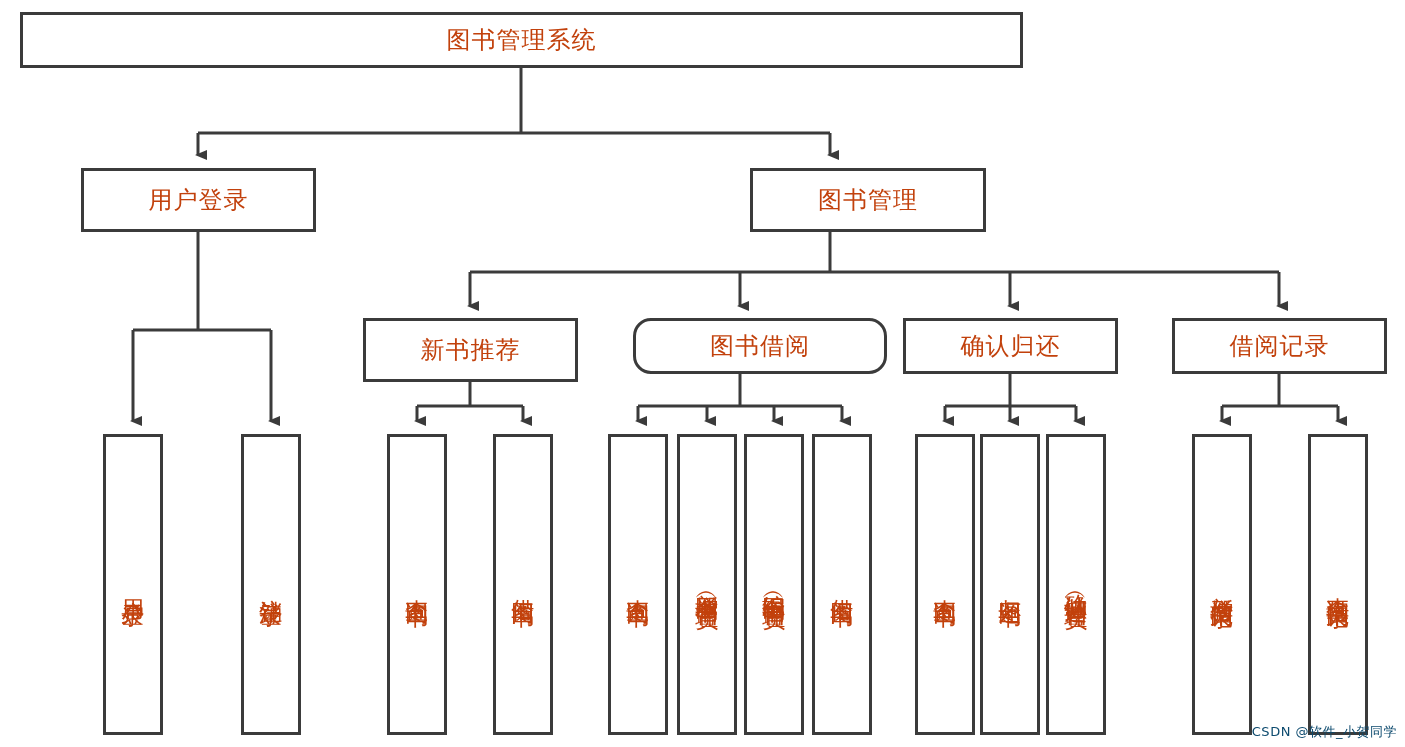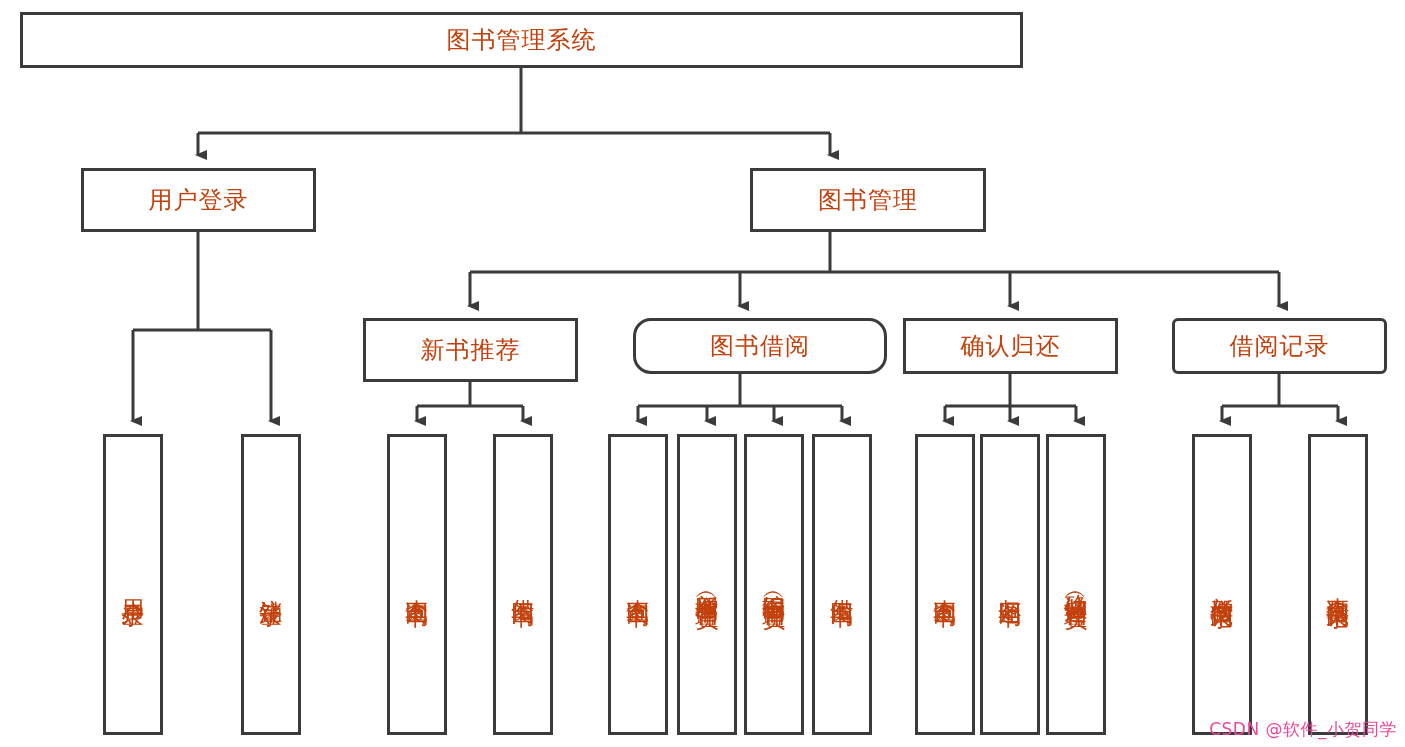--- a/index.html
+++ b/index.html
@@ -52,22 +52,22 @@
     left: 0;
     top: 0;
     width: 1405px;
     height: 747px;
     pointer-events: none;
   }
   .watermark {
     position: absolute;
     right: 8px;
     bottom: 6px;
-    font-size: 17px;
-    color: #ec4899;
+    font-size: 13px;
+    color: #0c4a6e;
     white-space: nowrap;
     letter-spacing: 0.5px;
   }
 </style>
 </head>
 <body>
 
 <div id="canvas">
 
   <svg id="edges" viewBox="0 0 1405 747">
@@ -133,21 +133,21 @@
 
   <div class="node horiz" style="left:363px; top:318px; width:215px; height:64px;">
     <span>新书推荐</span>
   </div>
   <div class="node horiz" style="left:633px; top:318px; width:254px; height:56px;border-radius:18px;">
     <span>图书借阅</span>
   </div>
   <div class="node horiz" style="left:903px; top:318px; width:215px; height:56px;">
     <span>确认归还</span>
   </div>
-  <div class="node horiz" style="left:1172px; top:318px; width:215px; height:56px;border-radius:6px;">
+  <div class="node horiz" style="left:1172px; top:318px; width:215px; height:56px;">
     <span>借阅记录</span>
   </div>
 
   <div class="node vert" style="left:103px; top:434px; width:60px; height:301px;">
     <span class="vtext">用户登录</span>
   </div>
   <div class="node vert" style="left:241px; top:434px; width:60px; height:301px;">
     <span class="vtext">注销登录</span>
   </div>
 

